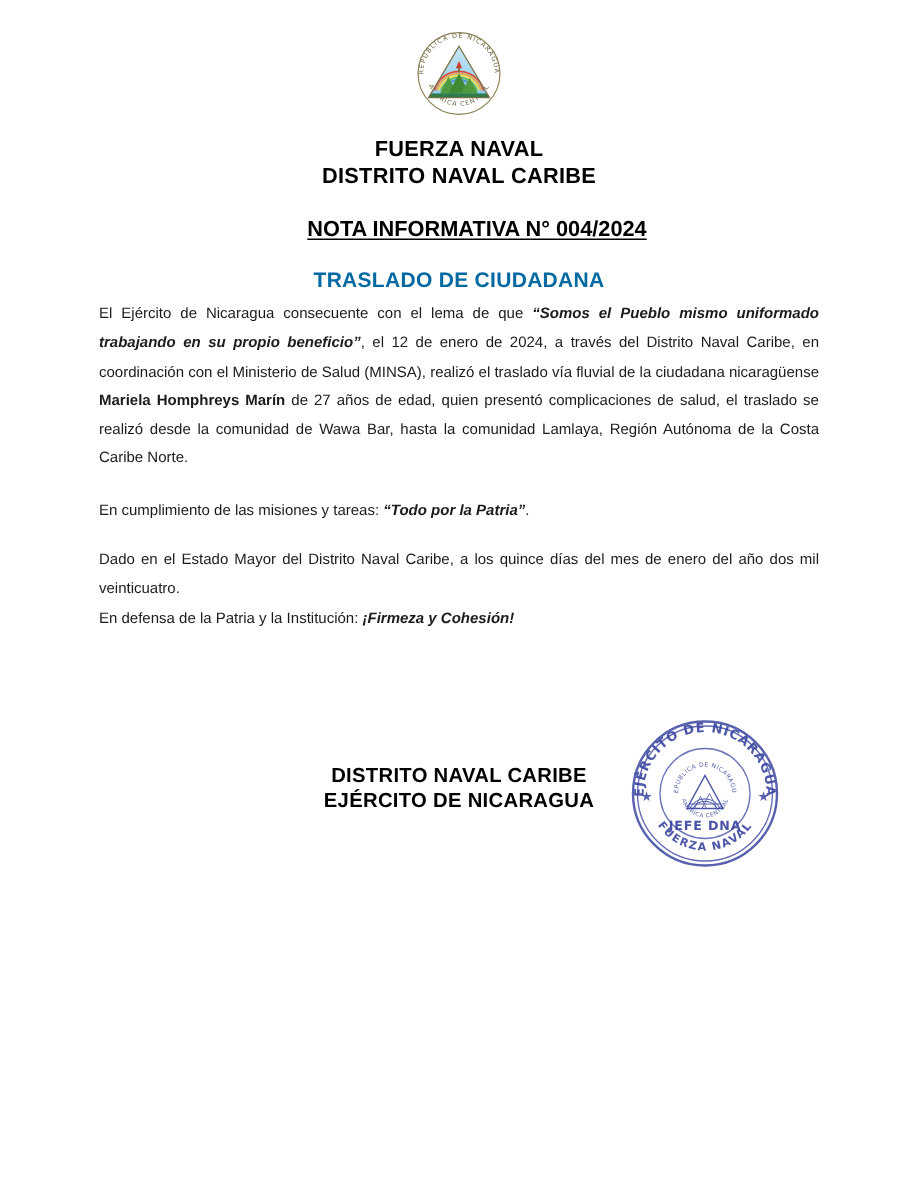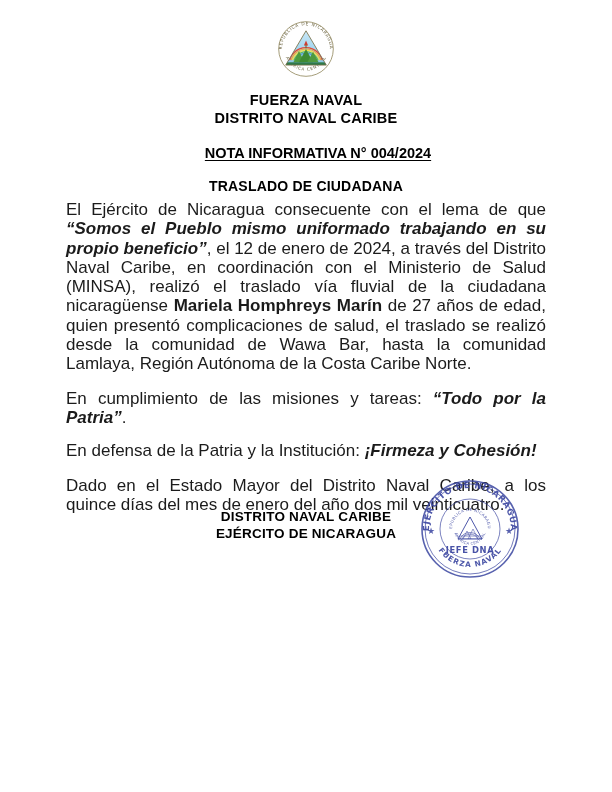--- a/index.html
+++ b/index.html
@@ -60,31 +60,31 @@
     margin-left: 24px;
   }
   .nota-line span.u {
     text-decoration: underline;
     text-underline-offset: 2px;
   }
   .subject-line {
     margin-top: 17px;
     font-size: 14px;
     font-weight: bold;
-    color: #000000;
+    color: #0369a1;
     letter-spacing: 0.2px;
   }
 
   
   .body-text {
     position: absolute;
     left: 66px;
     top: 200px;
     width: 480px;
-    font-size: 17px;
+    font-size: 10px;
     line-height: 19.3px;
     text-align: justify;
     color: #1b1b1b;
   }
   .para { margin: 0 0 15px 0; }
   .para.tight { margin-bottom: 14px; }
   .para.last { margin-bottom: 0; }
   .bi {
     font-weight: bold;
     font-style: italic;
@@ -179,23 +179,23 @@
     <div class="subject-line">TRASLADO DE CIUDADANA</div>
   </div>
 
   <div class="body-text">
 
     <p class="para"><span>El Ejército de Nicaragua consecuente con el lema de que </span><span class="bi">“Somos el Pueblo mismo uniformado trabajando en su propio beneficio”</span><span>, el 12 de enero de 2024, a través del Distrito Naval Caribe, en coordinación con el Ministerio de Salud (MINSA), realizó el traslado vía fluvial de la ciudadana nicaragüense </span><span class="b">Mariela Homphreys Marín</span><span> de 27 años de edad, quien presentó complicaciones de salud, el traslado se realizó desde la comunidad de Wawa Bar, hasta la comunidad Lamlaya, Región Autónoma de la Costa Caribe Norte.</span></p>
 
 
     <p class="para tight"><span>En cumplimiento de las misiones y tareas: </span><span class="bi">“Todo por la Patria”</span><span>.</span></p>
 
+    <p class="para last">Dado en el Estado Mayor del Distrito Naval Caribe, a los quince días del mes de enero del año dos mil veinticuatro.</p>
+
     <p class="para"><span>En defensa de la Patria y la Institución: </span><span class="bi">¡Firmeza y Cohesión!</span></p>
-
-    <p class="para last">Dado en el Estado Mayor del Distrito Naval Caribe, a los quince días del mes de enero del año dos mil veinticuatro.</p>
   </div>
 
   <div class="signature">
     <div>DISTRITO NAVAL CARIBE</div>
     <div>EJÉRCITO DE NICARAGUA</div>
   </div>
 
   <div class="stamp">
     <svg viewBox="0 0 104 104" width="104" height="104">
       <defs>

